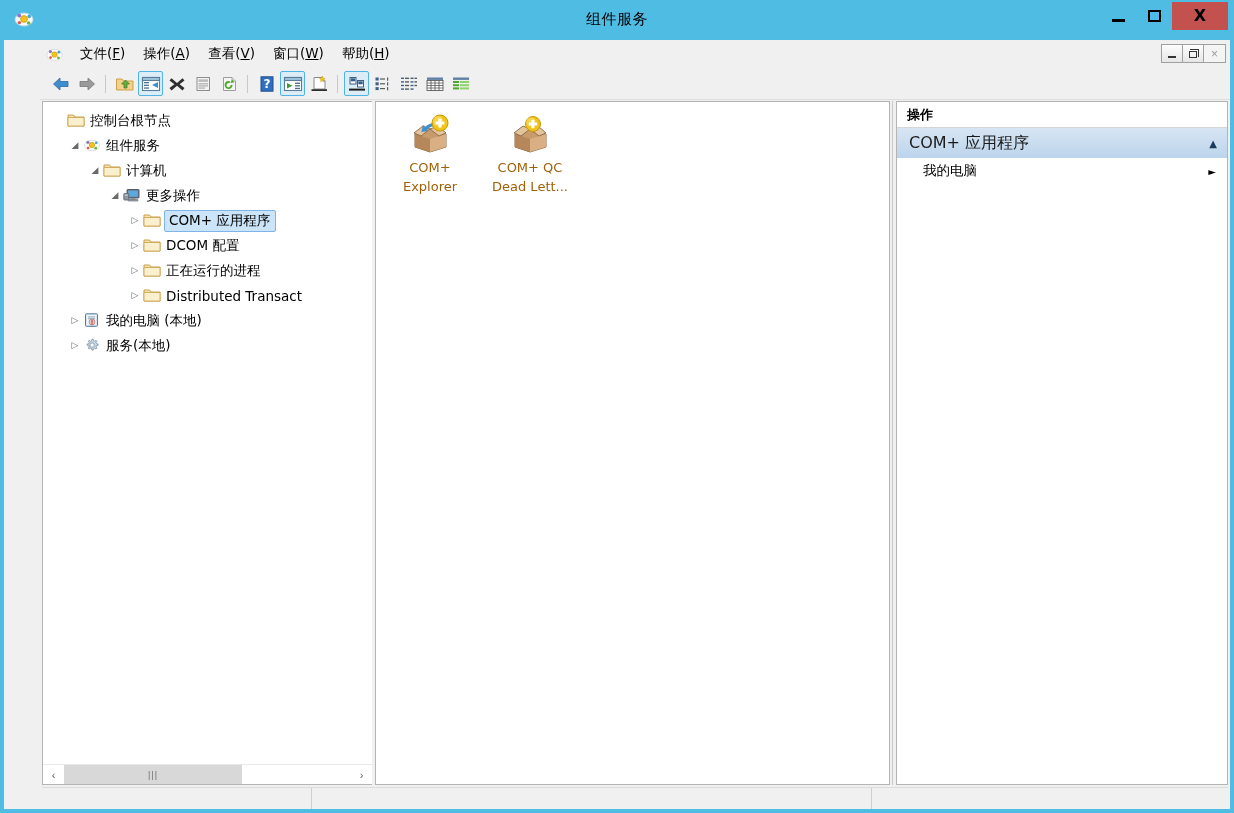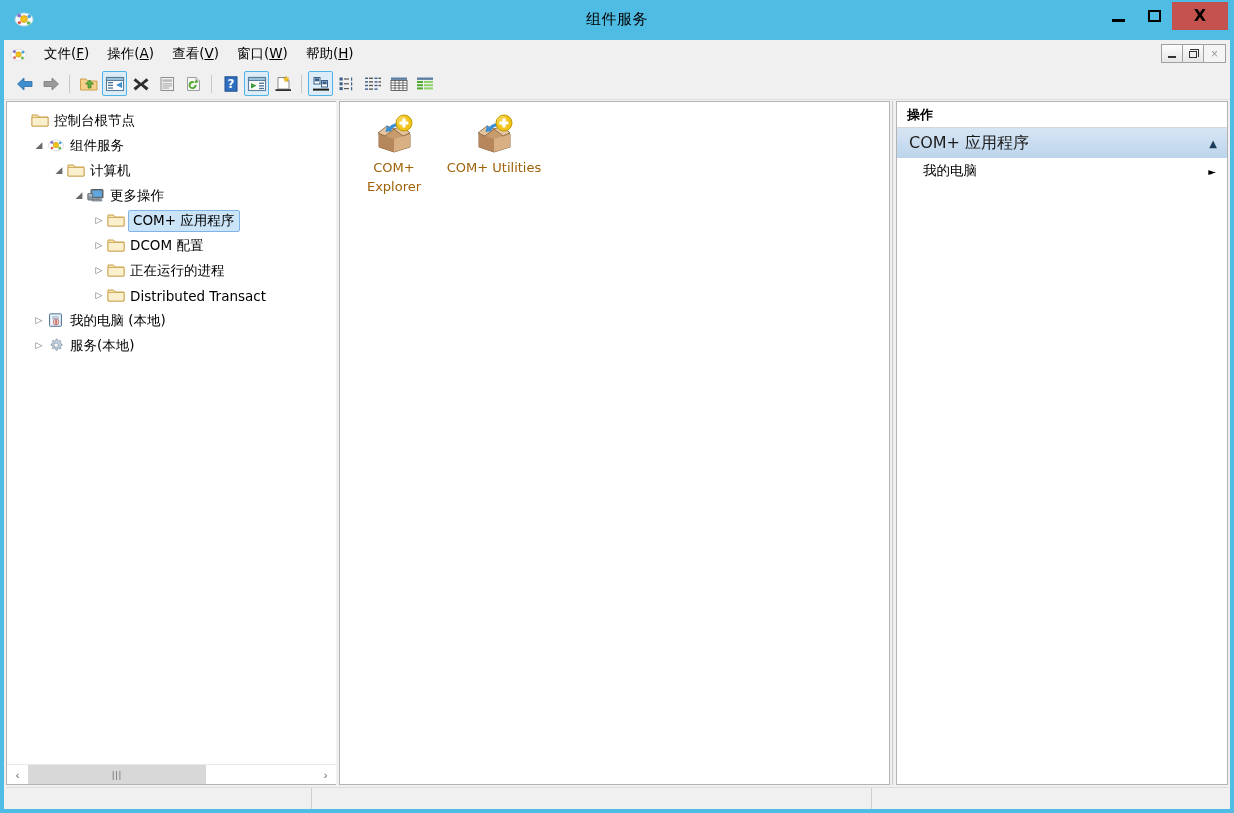--- a/index.html
+++ b/index.html
@@ -85,20 +85,21 @@
   }
 
   
   #frame-body {
     flex: 1 1 auto;
     display: flex;
     flex-direction: column;
     margin: 0 4px 4px 4px;
     background: #f0f0f0;
     min-height: 0;
+    padding-left: 36px;
   }
 
   
   #menu-bar {
     height: 28px;
     background: #f0f0f0;
     display: flex;
     align-items: center;
     position: relative;
     flex: 0 0 auto;
@@ -793,39 +794,37 @@
                 <path d="M15 11 L20 17 L13.5 18 Z" fill="#3b8fd4"></path>
                 <circle cx="32" cy="9" r="8" fill="#f0c419" stroke="#c49a09" stroke-width="1"></circle>
                 <circle cx="30" cy="7" r="5" fill="#f7da5e" opacity="0.75"></circle>
                 <rect x="30.4" y="4.6" width="3.2" height="8.8" rx="0.4" fill="#ffffff"></rect>
                 <rect x="27.6" y="7.4" width="8.8" height="3.2" rx="0.4" fill="#ffffff"></rect>
               </svg>
             </span>
             <span class="app-label">COM+ Explorer</span>
           </div>
 
-
           <div class="app-item">
             <span class="app-icon">
               <svg width="44" height="42" viewBox="0 0 44 42">
                 <path d="M7 20 L22 15 L38 20 L38 33 L22 38 L7 33 Z" fill="#c79b6b" stroke="#8a6640" stroke-width="1"></path>
                 <path d="M7 20 L22 25 L22 38 L7 33 Z" fill="#b5875a"></path>
                 <path d="M22 25 L38 20 L38 33 L22 38 Z" fill="#d9b083"></path>
                 <path d="M6 19 L15 12 L22 15 L13 22 Z" fill="#e3c49c" stroke="#8a6640" stroke-width="0.9"></path>
                 <path d="M38 19 L30 12 L22 15 L31 22 Z" fill="#e3c49c" stroke="#8a6640" stroke-width="0.9"></path>
-                <path d="M18 15 a9 7 0 0 1 11 -4" fill="none" stroke="#3b8fd4" stroke-width="3.2" stroke-linecap="round"></path>
-                <path d="M15 11 L20 17 L13.5 18 Z" fill="#3b8fd4"></path>
-                <circle cx="32" cy="9" r="8" fill="#f0c419" stroke="#c49a09" stroke-width="1"></circle>
-                <circle cx="30" cy="7" r="5" fill="#f7da5e" opacity="0.75"></circle>
-                <rect x="30.4" y="4.6" width="3.2" height="8.8" rx="0.4" fill="#ffffff"></rect>
-                <rect x="27.6" y="7.4" width="8.8" height="3.2" rx="0.4" fill="#ffffff"></rect>
-              </svg>
-            </span>
-            <span class="app-label">COM+ Utilities</span>
-          </div>
+                <circle cx="25" cy="10" r="7.5" fill="#f0c419" stroke="#c49a09" stroke-width="1"></circle>
+                <circle cx="23" cy="8" r="4.6" fill="#f7da5e" opacity="0.75"></circle>
+                <rect x="23.4" y="5.8" width="3" height="8.4" rx="0.4" fill="#ffffff"></rect>
+                <rect x="20.8" y="8.5" width="8.4" height="3" rx="0.4" fill="#ffffff"></rect>
+              </svg>
+            </span>
+            <span class="app-label">COM+ QC Dead Lett...</span>
+          </div>
+
 
 
 
         </div>
       </div>
 
       <div id="splitter"></div>
 
       <div id="actions-pane">
         <div id="actions-header">操作</div>

